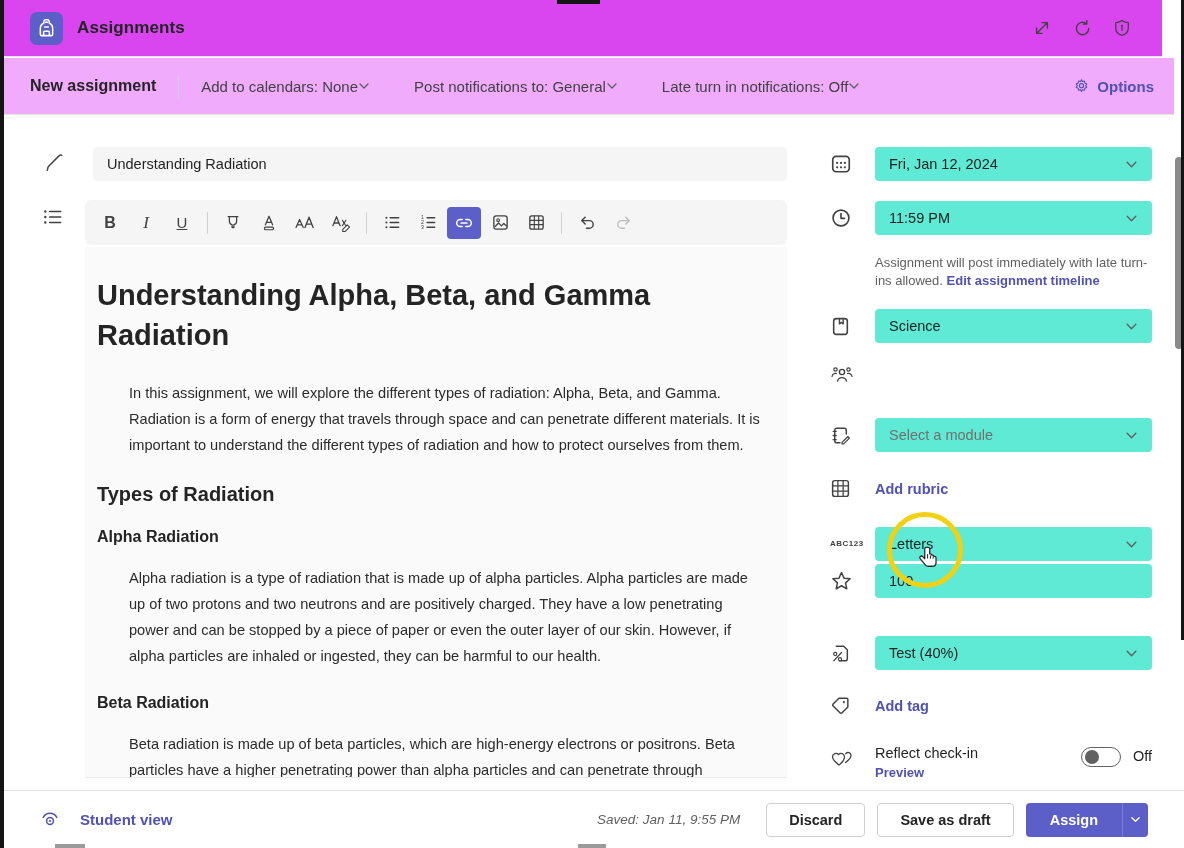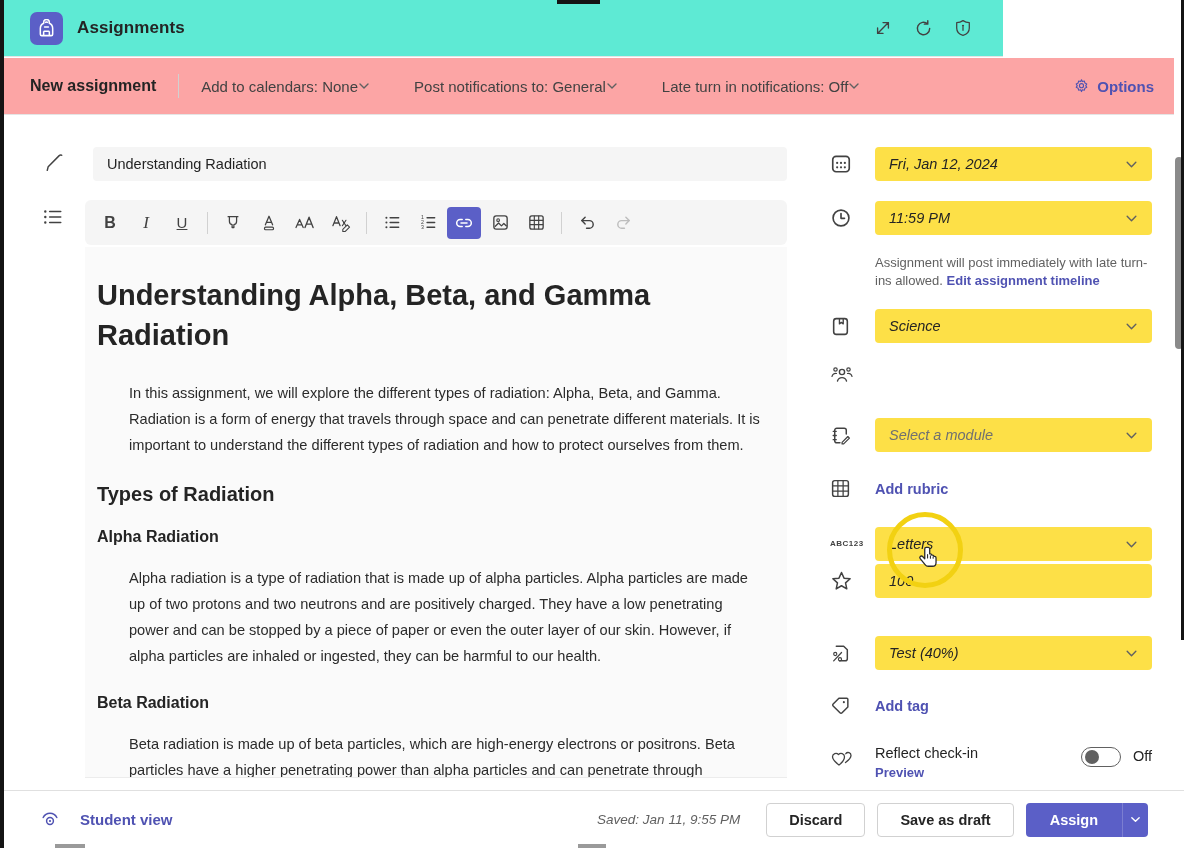--- a/index.html
+++ b/index.html
@@ -8,36 +8,36 @@
     font-family:"Liberation Sans", sans-serif;
     background:#ffffff; color:#242424; position:relative;
   }
   svg { display:block; }
 
   
   .edge { position:absolute; background:#141414; z-index:60; }
 
   
   .topbar {
-    position:absolute; left:0; top:0; width:1003px; height:57px;
-    background:#5eead4; border-bottom:1px solid #e5e5e5;
+    position:absolute; left:0; top:0; width:1162px; height:57px;
+    background:#d946ef; border-bottom:1px solid #e5e5e5;
     display:flex; align-items:center; padding:0 28px;
   }
   .app-icon {
     width:33px; height:33px; border-radius:7px; background:#5b5fc7;
     display:flex; align-items:center; justify-content:center; margin-left:2px;
   }
   .app-title { font-size:17px; font-weight:700; margin-left:14px; letter-spacing:.1px; }
   .topbar-right { margin-left:auto; display:flex; align-items:center; gap:16px; color:#424242; }
   .tb-btn { width:24px; height:24px; display:flex; align-items:center; justify-content:center; cursor:pointer; }
 
   
   .cmdbar {
     position:absolute; left:0; top:58px; width:1184px; height:57px;
-    background:#fca5a5; border-bottom:1px solid #e5e5e5;
+    background:#f0abfc; border-bottom:1px solid #e5e5e5;
     display:flex; align-items:center; padding:0 30px; font-size:15px;
   }
   .cmd-new { font-weight:700; font-size:16px; color:#242424; }
   .cmd-sep { width:1px; height:24px; background:#d1d1d1; margin:0 22px; }
   .cmd-item { display:flex; align-items:center; color:#424242; margin-right:44px; cursor:pointer; }
   .cmd-options { margin-left:auto; display:flex; align-items:center; gap:7px; color:#4f52b2; font-weight:600; cursor:pointer; }
   .chev { color:#616161; }
 
   
   .pencil-icon { position:absolute; left:44px; top:153px; color:#424242; }
@@ -74,22 +74,22 @@
   }
   .doc h1 { font-size:29px; line-height:1.38; font-weight:700; color:#242424; margin-bottom:26px; }
   .doc h2 { font-size:20px; font-weight:700; margin:14px 0 22px; }
   .doc h3 { font-size:16px; font-weight:700; margin:10px 0 20px; }
   .doc p  { font-size:14.6px; line-height:1.78; color:#2b2b2b; margin-bottom:24px;margin-left:32px; }
 
   
   .side-row { position:absolute; left:830px; width:322px; display:flex; align-items:center; }
   .side-icon { width:45px; display:flex; justify-content:flex-start; color:#424242; flex:0 0 45px; }
   .field {
-    flex:1; height:34px; background:#fde047; border-radius:4px;
-    display:flex; align-items:center; padding:0 14px; font-size:14.5px; color:#242424; cursor:pointer;font-style:italic;
+    flex:1; height:34px; background:#5eead4; border-radius:4px;
+    display:flex; align-items:center; padding:0 14px; font-size:14.5px; color:#242424; cursor:pointer;
   }
   .field .chev { margin-left:auto; }
   .field.placeholder { color:#707070; }
   .note { position:absolute; left:875px; top:254px; width:277px; font-size:13px; line-height:1.35; color:#616161; }
   .note a { color:#4f52b2; font-weight:600; text-decoration:none; cursor:pointer; }
   .link-row { position:absolute; left:830px; width:322px; display:flex; align-items:center; cursor:pointer; }
   .link-row .txt { color:#4f52b2; font-weight:600; font-size:14.5px; }
   .scheme-icon { font-size:8px; font-weight:700; line-height:1.1; color:#424242; letter-spacing:.5px; }
   .reflect-block { position:absolute; left:830px; top:745px; width:322px; display:flex; }
   .reflect-texts { display:flex; flex-direction:column; gap:4px; }

